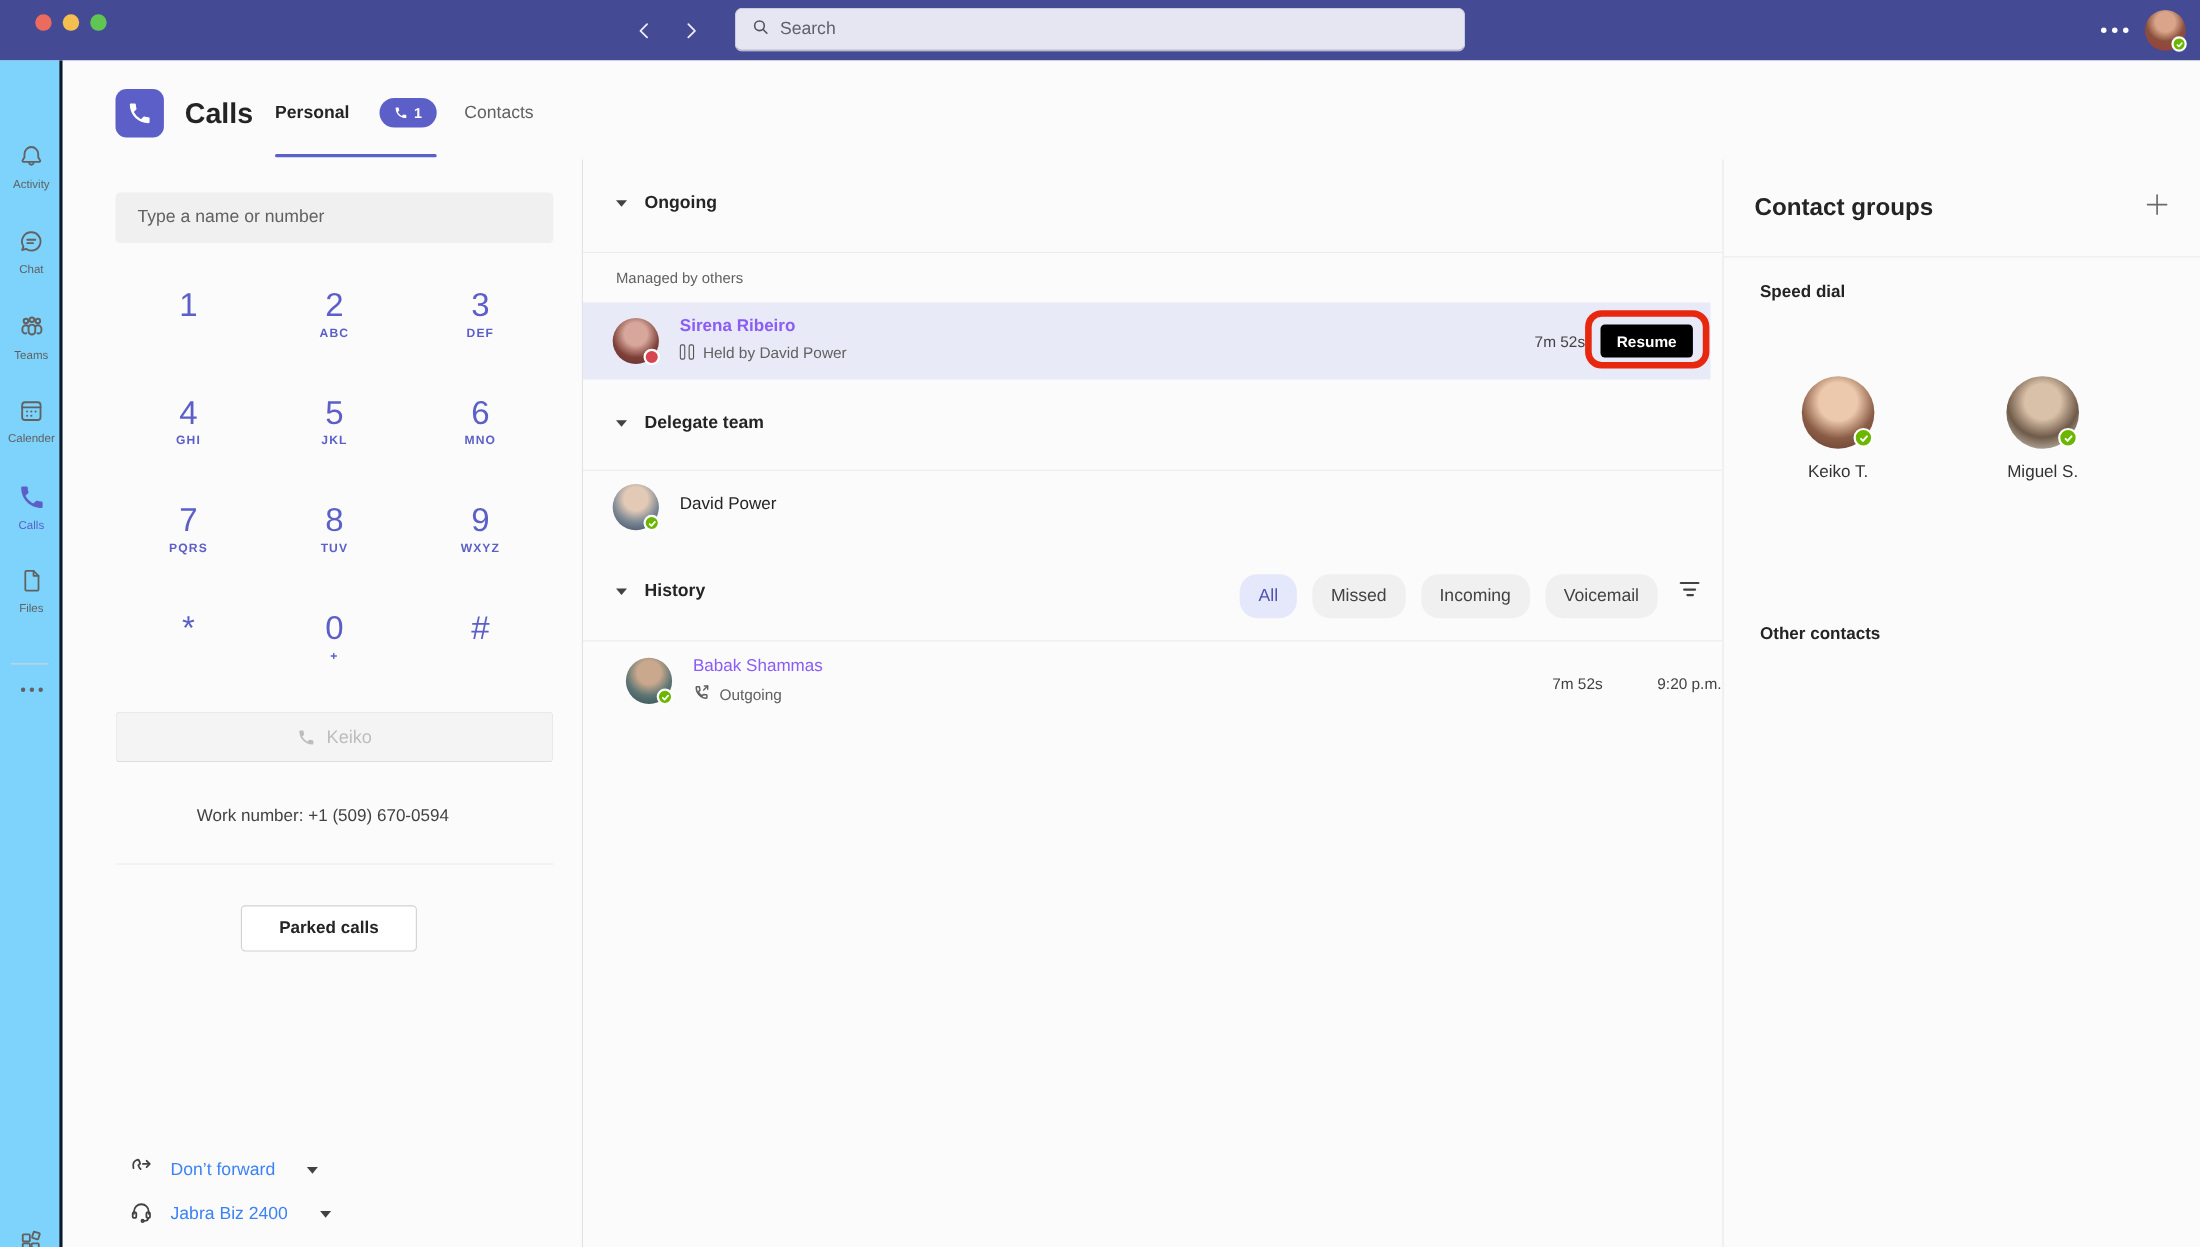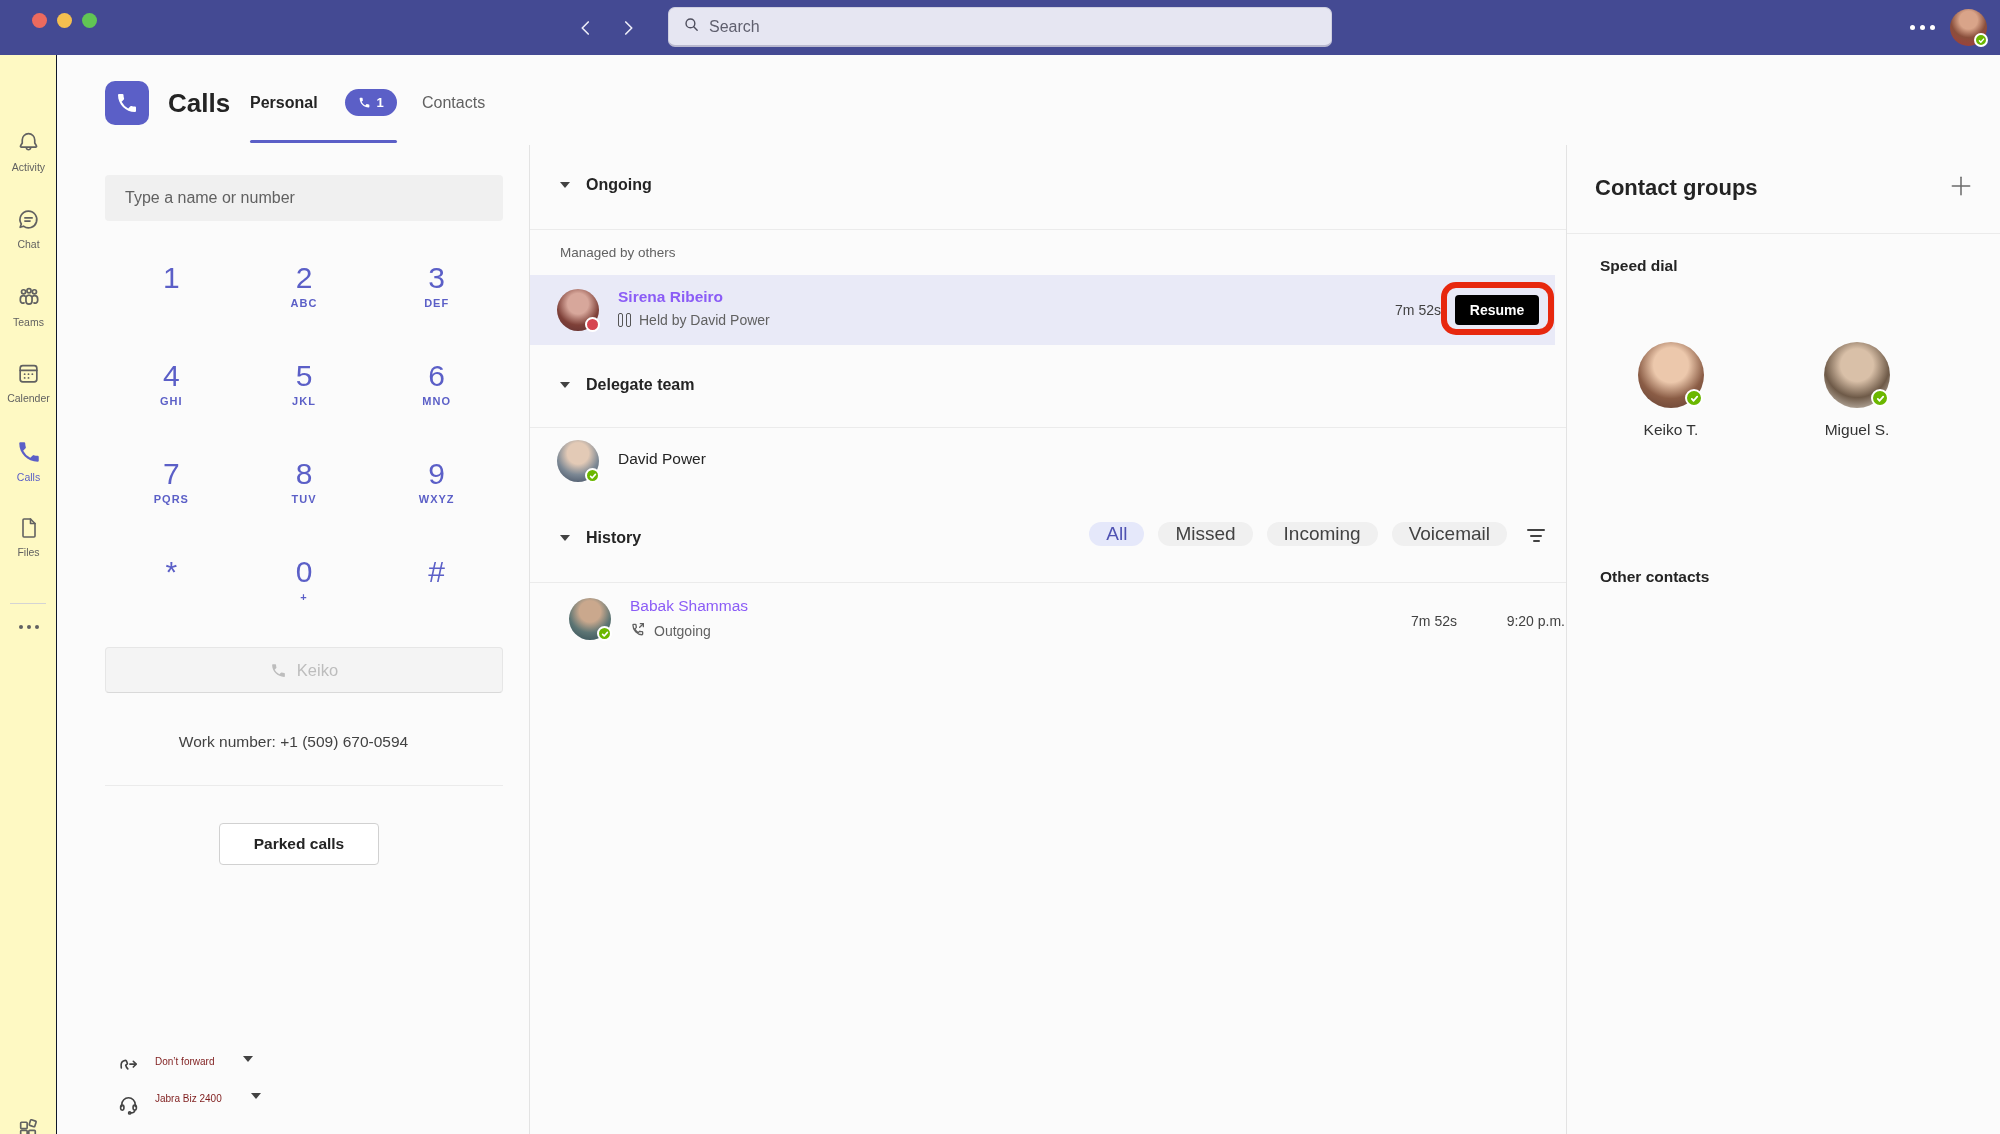--- a/index.html
+++ b/index.html
@@ -17,21 +17,21 @@
   .searchbox input::placeholder { color:#5f5f6e; }
   .dots3 { display:flex; gap:5px; }
   .dots3 i { width:5px; height:5px; border-radius:50%; background:#fff; }
   .avatar { border-radius:50%; position:relative; }
   .presence { position:absolute; right:-1px; bottom:-1px; border-radius:50%; border:2px solid #fff; display:flex; align-items:center; justify-content:center; }
   .presence.green { background:#6BB700; }
   .presence.busy { background:#D64550; }
   .presence svg { display:block; }
 
   
-  .rail { position:absolute; left:0; top:55px; width:57px; height:1079px; background:#fef9c3; border-right:1px solid #0f172a; }
+  .rail { position:absolute; left:0; top:55px; width:57px; height:1079px; background:#7dd3fc; border-right:3px solid #0f172a; }
   .rail-item { position:absolute; left:0; width:57px; text-align:center; color:#616161; cursor:pointer; }
   .rail-item .lbl { font-size:10.5px; margin-top:2px; display:block; }
   .rail-item.active { color:#5B5FC7; }
   .rail-item.active .lbl { color:#5B5FC7; }
   .rail-div { position:absolute; left:10px; right:10px; top:548px; height:1px; background:#d4d4d4; }
   .rail-dots { position:absolute; left:0; top:570px; width:57px; display:flex; justify-content:center; gap:4px; }
   .rail-dots i { width:4px; height:4px; border-radius:50%; background:#616161; }
 
   
   .appheader { position:absolute; left:57px; top:55px; width:1943px; height:90px; background:#fbfbfb; }
@@ -48,21 +48,21 @@
   .dialinput::placeholder { color:#616161; }
   .keypad { position:absolute; left:48px; top:100px; width:398px; display:grid; grid-template-columns:repeat(3,1fr); }
   .key { height:98px; text-align:center; cursor:pointer; padding-top:16px; }
   .key .digit { font-size:30px; color:#5B5FC7; line-height:34px; }
   .key .letters { font-size:11px; font-weight:700; letter-spacing:1px; color:#5B5FC7; margin-top:2px; min-height:13px; }
   .callbtn { position:absolute; left:48px; top:502px; width:398px; height:46px; background:#F4F4F4; border:1px solid #e6e6e6; border-bottom-color:#d9d9d9; border-radius:4px; display:flex; align-items:center; justify-content:center; gap:10px; font-size:16.5px; color:#BDBDBD; }
   .worknum { position:absolute; left:0; top:588px; width:473px; text-align:center; font-size:15.5px; color:#424242; }
   .dialdiv { position:absolute; left:48px; top:640px; width:398px; height:1px; background:#ebebeb; }
   .parkedbtn { position:absolute; left:162px; top:678px; width:160px; height:42px; background:#fff; border:1px solid #d1d1d1; border-radius:4px; font-size:15.5px; font-weight:700; color:#242424; display:flex; align-items:center; justify-content:center; cursor:pointer; }
   .devrows { position:absolute; left:60px; bottom:16px; display:flex; flex-direction:column; gap:12px; }
-  .devrow { display:flex; gap:15px; font-size:10px; color:#7f1d1d; cursor:pointer; }
+  .devrow { display:flex; align-items:center; gap:15px; font-size:16px; color:#3b82f6; cursor:pointer; }
   .caret { width:0; height:0; border-left:5px solid transparent; border-right:5px solid transparent; border-top:6px solid #424242; margin-left:14px; }
 
   
   .midpanel { position:absolute; left:530px; top:145px; width:1037px; height:989px; background:#fbfbfb; border-right:1px solid #e3e3e3; }
   .tri { width:0; height:0; border-left:5px solid transparent; border-right:5px solid transparent; border-top:6px solid #424242; display:inline-block; }
   .sechead { position:absolute; left:30px; display:flex; align-items:center; gap:16px; cursor:pointer; }
   .sechead .t { font-size:16px; font-weight:700; color:#242424; }
   .hairline { position:absolute; left:0; width:100%; height:1px; background:#ebebeb; }
   .grouplbl { position:absolute; left:30px; top:100px; font-size:13.5px; color:#616161; }
 
@@ -71,21 +71,21 @@
   .subline { display:flex; align-items:center; gap:8px; font-size:14px; color:#616161; }
   .pauseic { display:inline-flex; gap:3px; }
   .pauseic i { width:5px; height:14px; border:1.6px solid #555; border-radius:2px; }
   .dur { font-size:14px; color:#424242; }
   .resumebtn { position:absolute; right:16px; top:20px; width:84px; height:30px; background:#000000; color:#fff; border:none; border-radius:4px; font-size:14px; font-weight:700; font-family:inherit; cursor:pointer; }
   .redbox { position:absolute; left:911px; top:7px; width:113px; height:53px; border:6px solid #E7280E; border-radius:15px; pointer-events:none; }
 
   .davidrow { position:absolute; left:0; top:290px; width:1025px; height:55px; }
   .historyhead { position:absolute; left:0; top:377px; width:1037px; height:34px; }
   .pills { position:absolute; right:60px; top:0; display:flex; gap:14px; align-items:center; }
-  .pill { height:24px; border-radius:16px; background:#F0F0F0; color:#424242; font-size:19px; display:flex; align-items:center; padding:0 17px; cursor:pointer; }
+  .pill { height:40px; border-radius:16px; background:#F0F0F0; color:#424242; font-size:16px; display:flex; align-items:center; padding:0 17px; cursor:pointer; }
   .pill.active { background:#E5E8FA; color:#4F52B2; }
   .filtico { position:absolute; right:21px; top:7px; width:20px; height:18px; cursor:pointer; }
   .filtico i { display:block; height:2px; background:#424242; border-radius:1px; margin:0 auto 3.5px; }
   .filtico i:nth-child(1){ width:18px; } .filtico i:nth-child(2){ width:12px; } .filtico i:nth-child(3){ width:7px; }
   .babakrow { position:absolute; left:12px; top:445px; width:1037px; height:62px; }
 
   
   .rightpanel { position:absolute; left:1567px; top:145px; width:433px; height:989px; background:#fbfbfb; }
   .cg-title { position:absolute; left:28px; top:30px; font-size:22px; font-weight:700; color:#242424; }
   .plusbtn { position:absolute; right:26px; top:28px; width:26px; height:26px; cursor:pointer; }

